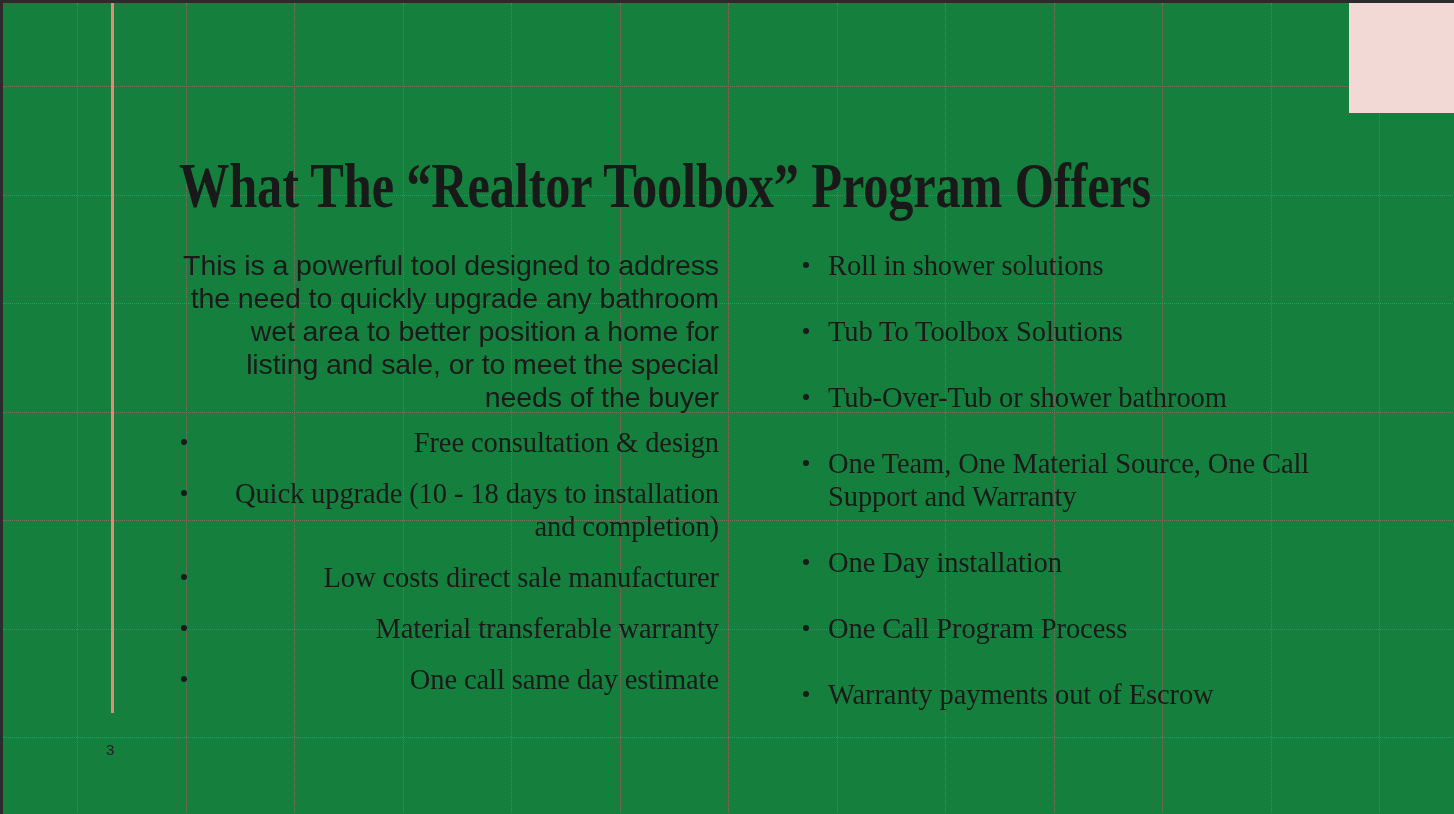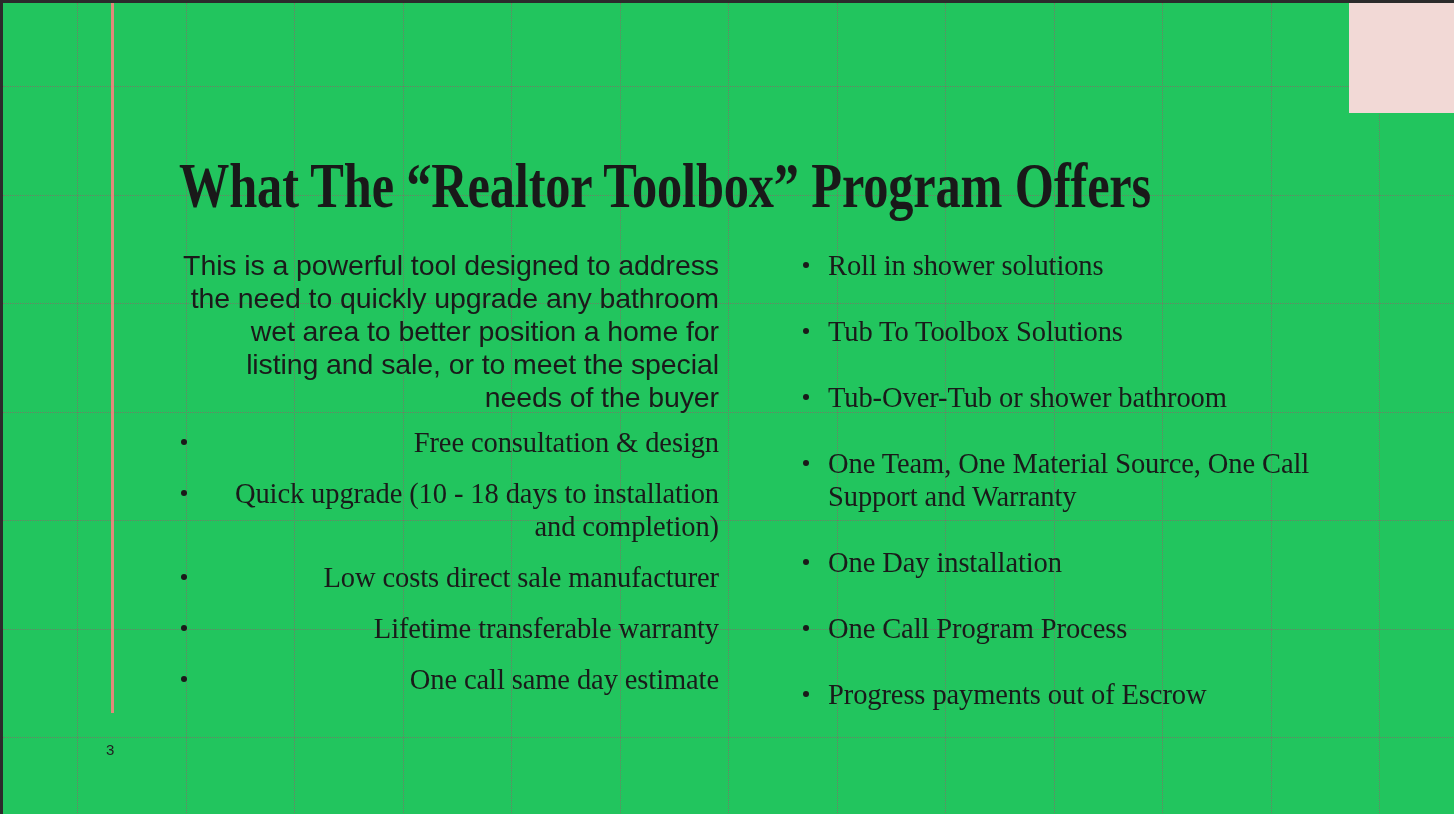--- a/index.html
+++ b/index.html
@@ -5,21 +5,21 @@
   html, body {
     margin: 0;
     padding: 0;
     background: #ffffff;
   }
 
   #slide {
     position: relative;
     width: 1454px;
     height: 814px;
-    background: #22c55e;
+    background: #15803d;
     overflow: hidden;
     font-family: "Liberation Sans", sans-serif;
     box-sizing: border-box;
     border-top: 3px solid #2b2b2b;
     border-left: 3px solid #2b2b2b;
   }
 
   
   #grid {
     position: absolute;
@@ -177,34 +177,34 @@
   <div id="content">
 
     <h1 id="title">What The “Realtor Toolbox” Program Offers</h1>
 
     <div class="column" id="col-left">
       <p class="lead">This is a powerful tool designed to address the need to quickly upgrade any bathroom wet area to better position a home for listing and sale, or to meet the special needs of the buyer</p>
       <ul class="bullets" id="left-bullets">
           <li><span class="dot"></span><span>Free consultation &amp; design</span></li>
           <li><span class="dot"></span><span>Quick upgrade  (10 - 18 days to installation and completion)</span></li>
           <li><span class="dot"></span><span>Low costs direct sale manufacturer</span></li>
-          <li><span class="dot"></span><span>Lifetime transferable warranty</span></li>
+          <li><span class="dot"></span><span>Material transferable warranty</span></li>
           <li><span class="dot"></span><span>One call same day estimate</span></li>
         </ul>
     </div>
 
     <div class="column" id="col-right">
       <ul class="bullets" id="right-bullets">
           <li><span class="dot"></span><span>Roll in shower solutions</span></li>
           <li><span class="dot"></span><span>Tub To Toolbox Solutions</span></li>
           <li><span class="dot"></span><span>Tub-Over-Tub or shower bathroom</span></li>
           <li><span class="dot"></span><span>One Team, One Material Source, One Call Support and Warranty</span></li>
           <li><span class="dot"></span><span>One Day installation</span></li>
           <li><span class="dot"></span><span>One Call  Program Process</span></li>
-          <li><span class="dot"></span><span>Progress payments out of Escrow</span></li>
+          <li><span class="dot"></span><span>Warranty payments out of Escrow</span></li>
         </ul>
     </div>
 
   </div>
 
   <div id="page-number">3</div>
 
 </div>
 
 </body></html>

